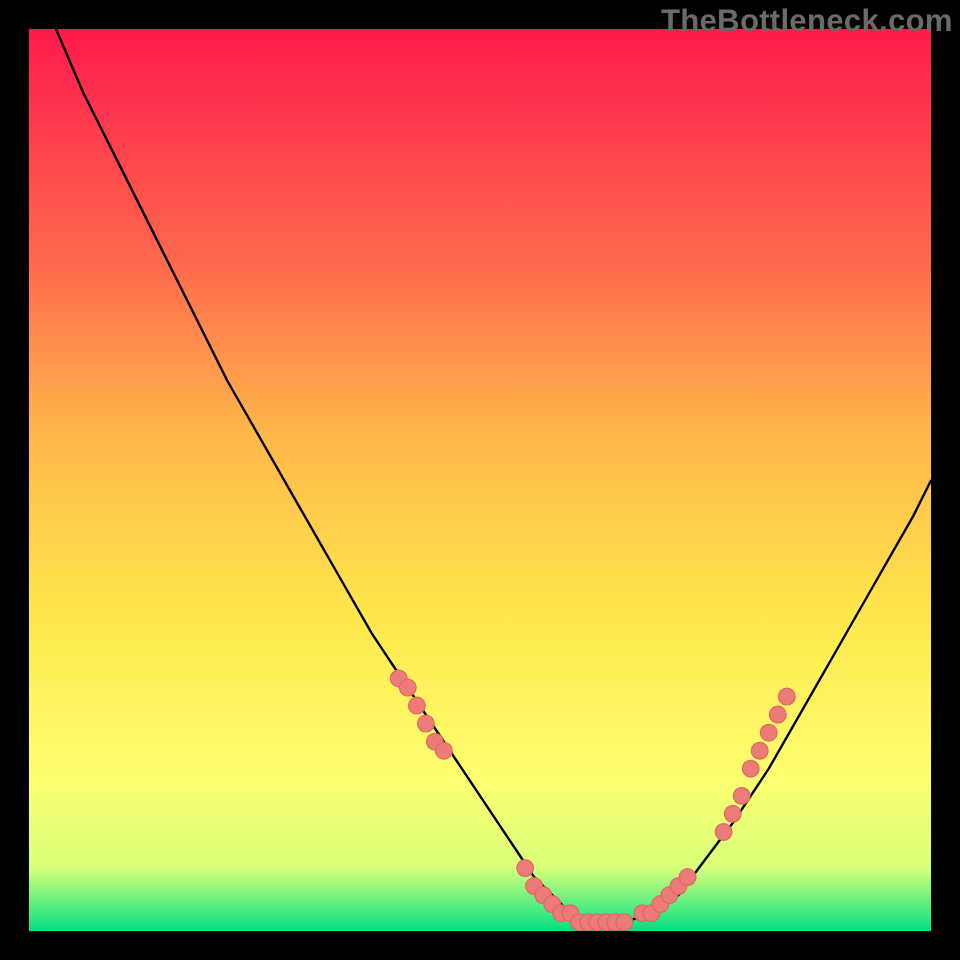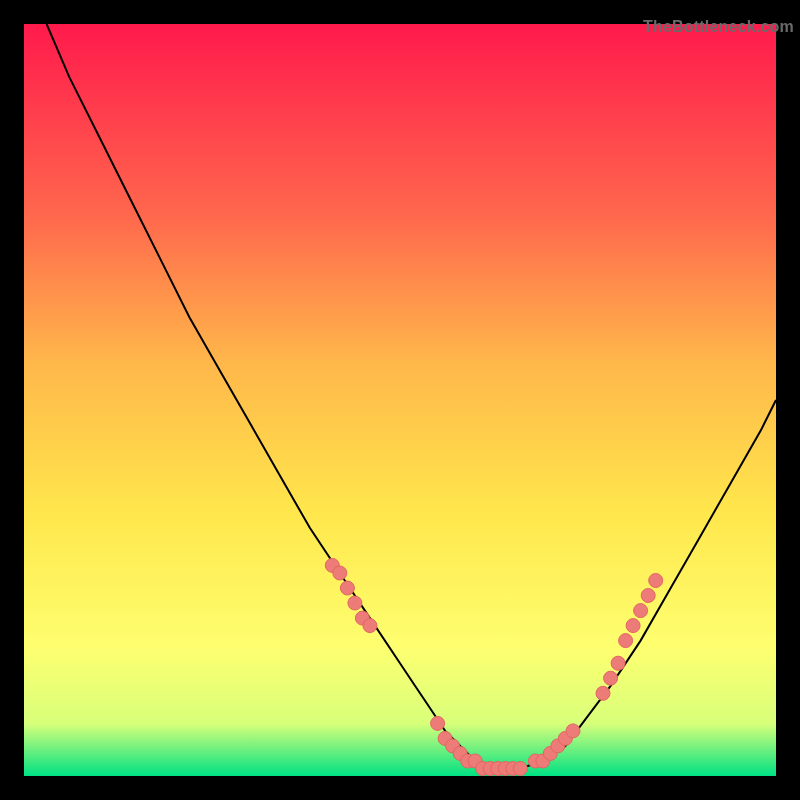--- a/index.html
+++ b/index.html
@@ -24,25 +24,24 @@
     left: 0;
     top: 0;
     width: 752px;
     height: 752px;
   }
   .watermark {
     position: absolute;
     top: 2px;
     right: 6px;
     color: #6a6a6a;
-    font-size: 16px;
+    font-size: 26px;
     font-weight: 600;
     letter-spacing: 0.2px;
     user-select: none;
-    margin-top: 16px;
   }
 </style>
 </head>
 <body>
 
 <div class="frame">
   <svg class="plot" viewBox="0 0 752 752" preserveAspectRatio="none">
     <defs>
       <linearGradient id="bgGrad" x1="0" y1="0" x2="0" y2="1">
         <stop offset="0" stop-color="#ff1a4c"></stop>

